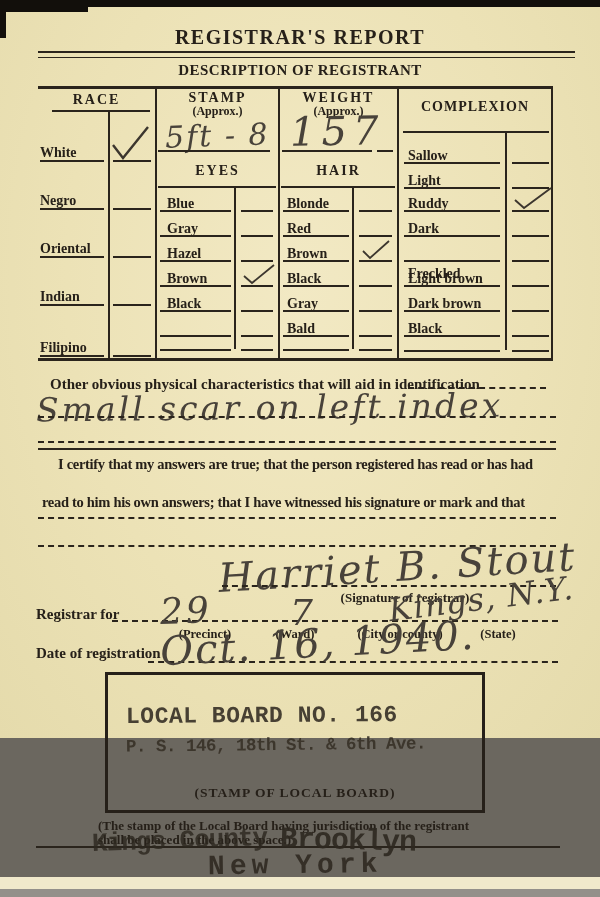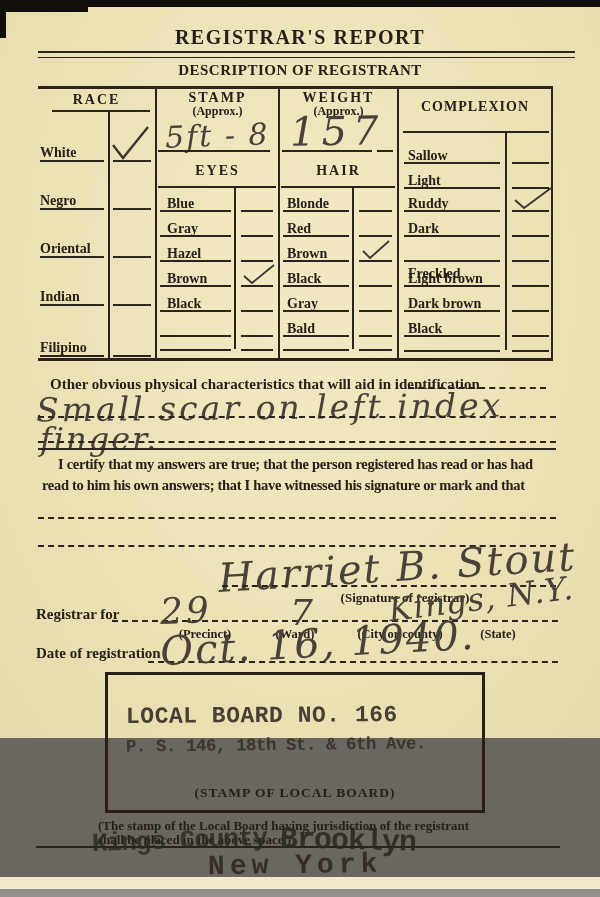--- a/index.html
+++ b/index.html
@@ -165,26 +165,25 @@
   <div class="abs check" style="left:513px;top:186px;">
     <svg width="40" height="25" viewBox="0 0 40 25">
         <path d="M2 14 L11 22 L38 2" fill="none" stroke="#3c362e" stroke-width="1.9"></path>
       </svg>
   </div>
 
   <div class="abs" style="left:50px;top:376px;font-weight:bold;font-size:15px;white-space:nowrap;">Other obvious physical characteristics that will aid in identification</div>
   <div class="dline" style="left:408px;top:387px;width:138px;"></div>
   <div class="hw" style="left:36px;top:388px;font-size:33px;letter-spacing:3px;transform:rotate(-0.6deg);">Small scar on left index</div>
   <div class="dline" style="left:38px;top:416px;width:518px;"></div>
-  <div class="hw" style="left:40px;top:420px;font-size:32px;letter-spacing:2px;">finger.</div>
   <div class="dline" style="left:38px;top:441px;width:518px;"></div>
   <div class="hline" style="left:38px;top:448px;width:518px;"></div>
 
   <div class="para" style="left:58px;top:456px;">I certify that my answers are true; that the person registered has read or has had</div>
-  <div class="para" style="left:42px;top:477px;">read to him his own answers; that I have witnessed his signature or mark and that</div>
+  <div class="para" style="left:42px;top:494px;">read to him his own answers; that I have witnessed his signature or mark and that</div>
   <div class="dline" style="left:38px;top:517px;width:518px;"></div>
   <div class="dline" style="left:38px;top:545px;width:518px;"></div>
 
   <div class="hw" style="left:218px;top:544px;font-size:40px;letter-spacing:2px;transform:rotate(-3.5deg);">Harriet B. Stout</div>
   <div class="dline" style="left:222px;top:585px;width:334px;"></div>
   <div class="cap" style="left:305px;top:590px;width:200px;font-size:13px;">(Signature of registrar)</div>
 
   <div class="abs" style="left:36px;top:606px;font-weight:bold;font-size:15px;white-space:nowrap;">Registrar for</div>
   <div class="dline" style="left:112px;top:620px;width:446px;"></div>
   <div class="hw" style="left:160px;top:590px;font-size:36px;letter-spacing:3px;transform:rotate(-2deg);">29</div>

